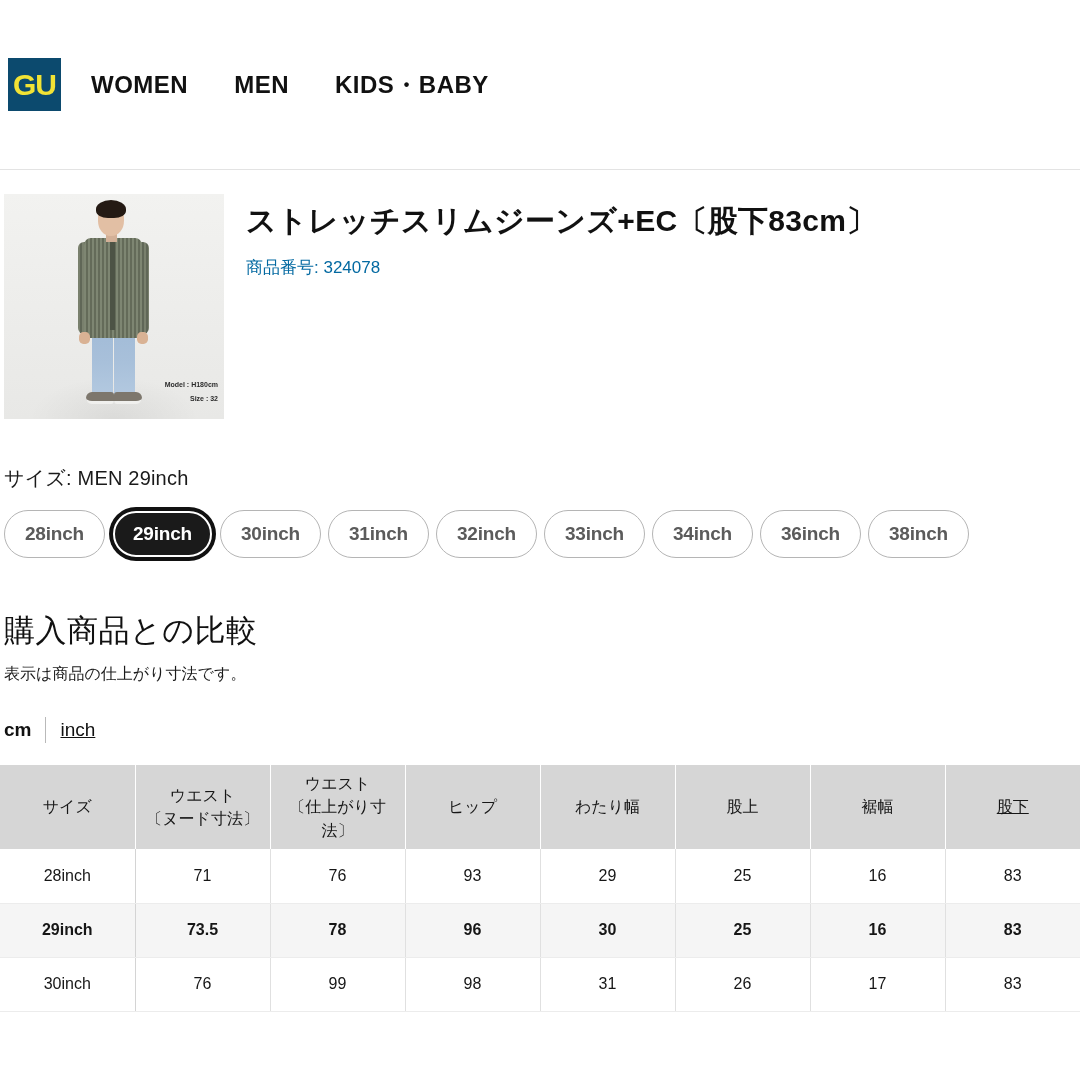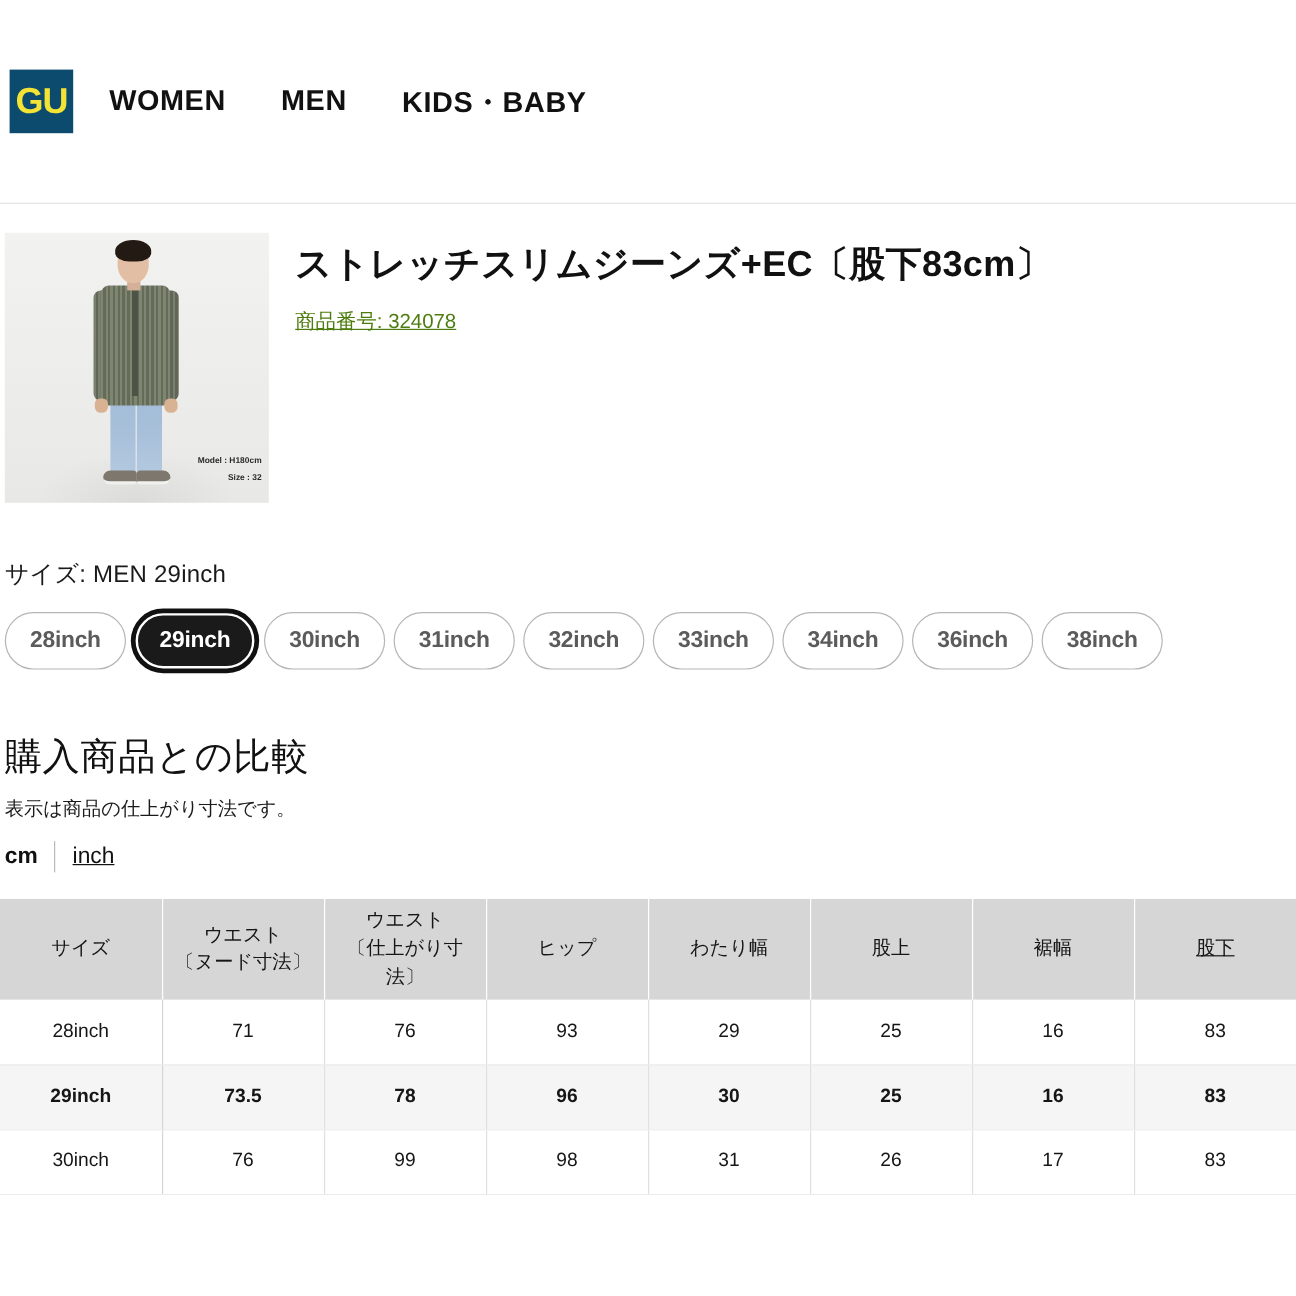--- a/index.html
+++ b/index.html
@@ -128,22 +128,21 @@
   .product-title {
     font-size: 30px;
     font-weight: 700;
     letter-spacing: 0.3px;
     color: #111111;
     line-height: 1.25;
   }
   .product-code {
     margin-top: 16px;
     font-size: 17px;
-    color: #4d7c0f;
-    text-decoration: underline;
+    color: #0369a1;
   }
 
   
   .size-section { padding: 0 8px 0 4px; margin-top: 46px; }
   .size-label {
     font-size: 20px;
     color: #1a1a1a;
     letter-spacing: 0.2px;
   }
   .size-chips {
@@ -183,21 +182,21 @@
     font-weight: 400;
     color: #111111;
     letter-spacing: 0.5px;
   }
   .compare-note {
     margin-top: 12px;
     font-size: 16px;
     color: #1a1a1a;
   }
   .unit-toggle {
-    margin-top: 16px;
+    margin-top: 32px;
     display: flex;
     align-items: center;
     gap: 14px;
     font-size: 19px;
   }
   .unit-active { font-weight: 700; color: #111111; cursor: pointer; }
   .unit-sep { width: 1px; height: 26px; background: #b9b9b9; display: inline-block; }
   .unit-link { color: #111111; text-decoration: underline; cursor: pointer; }
 
   

